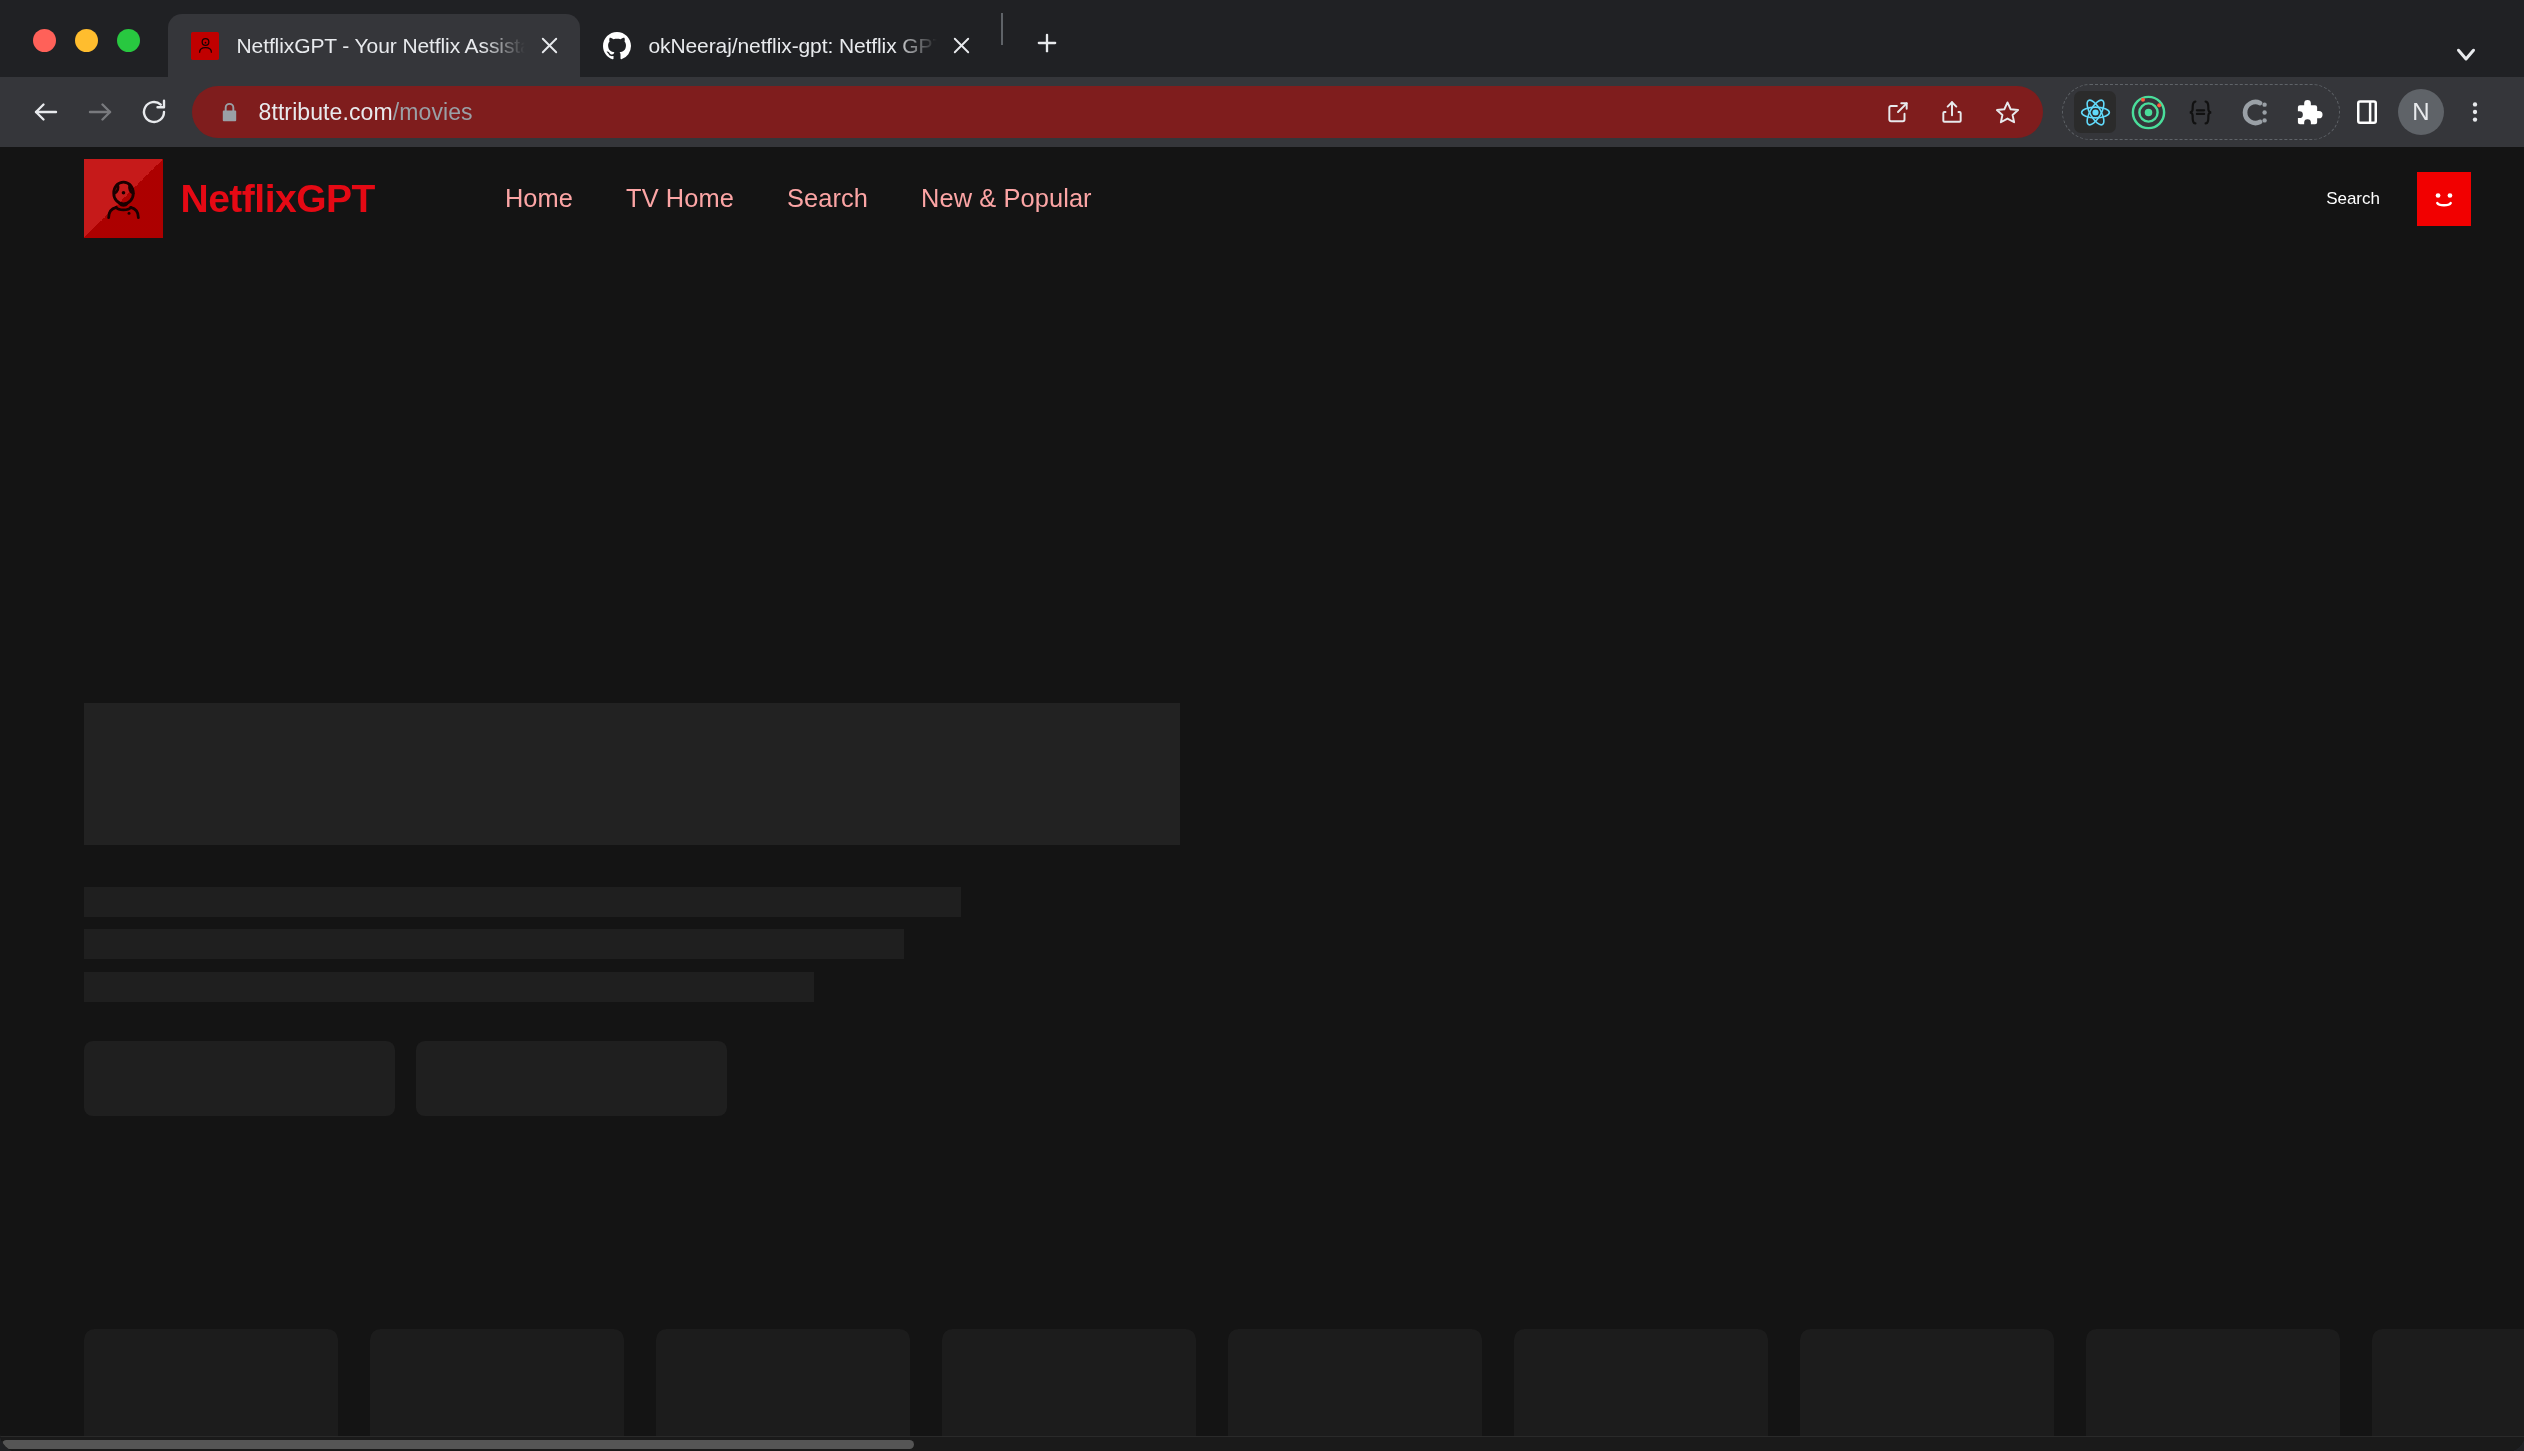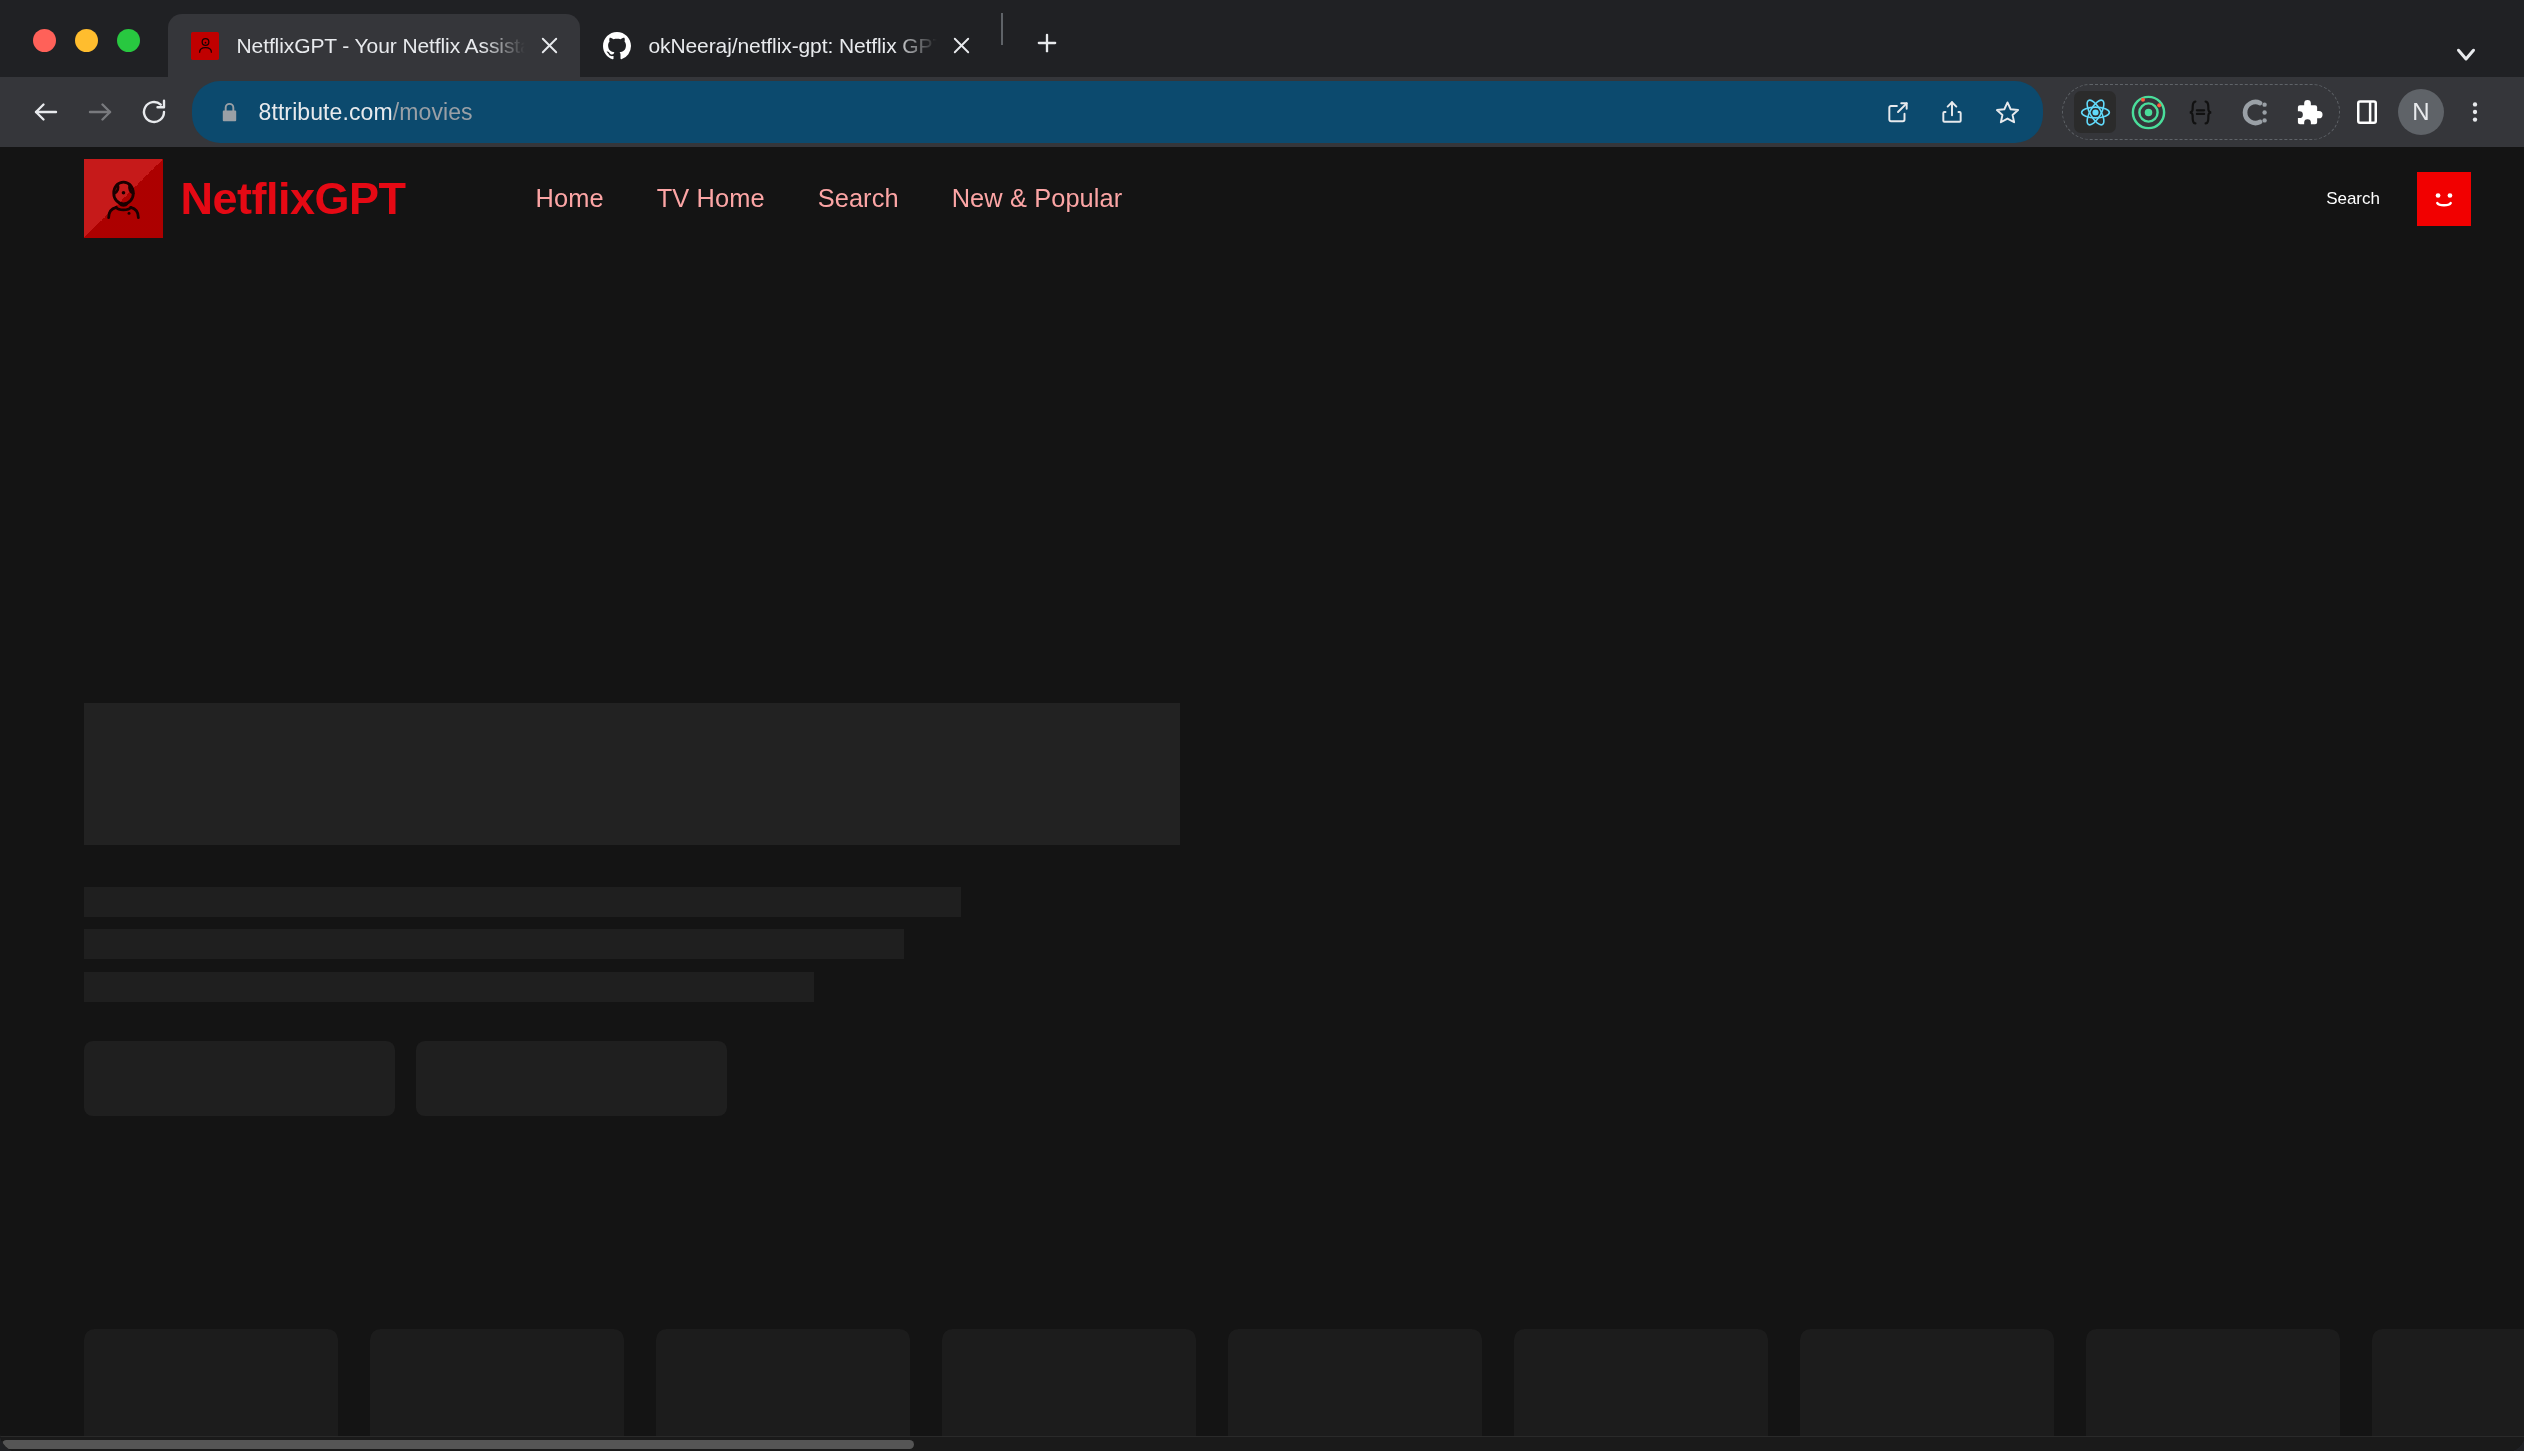--- a/index.html
+++ b/index.html
@@ -112,22 +112,22 @@
   .navbtn {
     width:54px; height:54px;
     display:flex; align-items:center; justify-content:center;
     border-radius:50%;
     flex:0 0 54px;
   }
   .navbtn.disabled { opacity:0.38; }
 
   .omnibox {
     flex:1 1 auto;
-    height:62px;
-    background:#0c4a6e;
+    height:52px;
+    background:#7f1d1d;
     border-radius:28px;
     display:flex;
     align-items:center;
     margin:0 14px 0 10.5px;
     padding:0 8.8px 0 23px;
     min-width:0;
   }
   .lock { flex:0 0 30px; display:flex; align-items:center; justify-content:center; margin-right:14px; }
   .url {
     flex:1 1 auto;
@@ -197,21 +197,21 @@
     position:relative;
     overflow:hidden;
   }
   .brand-logo::after {
     content:"";
     position:absolute; inset:0;
     background:linear-gradient(135deg, rgba(255,255,255,0.10) 0%, rgba(255,255,255,0.10) 50%, rgba(0,0,0,0.10) 50%, rgba(0,0,0,0.10) 100%);
   }
   .brand-name {
     color:#E50914;
-    font-size:45px;
+    font-size:39px;
     font-weight:bold;
     letter-spacing:-0.5px;
   }
 
   .site-nav {
     display:flex; align-items:center; gap:53px;
     margin-left:130px;
   }
   .nav-link {
     color:#fca5a5;

